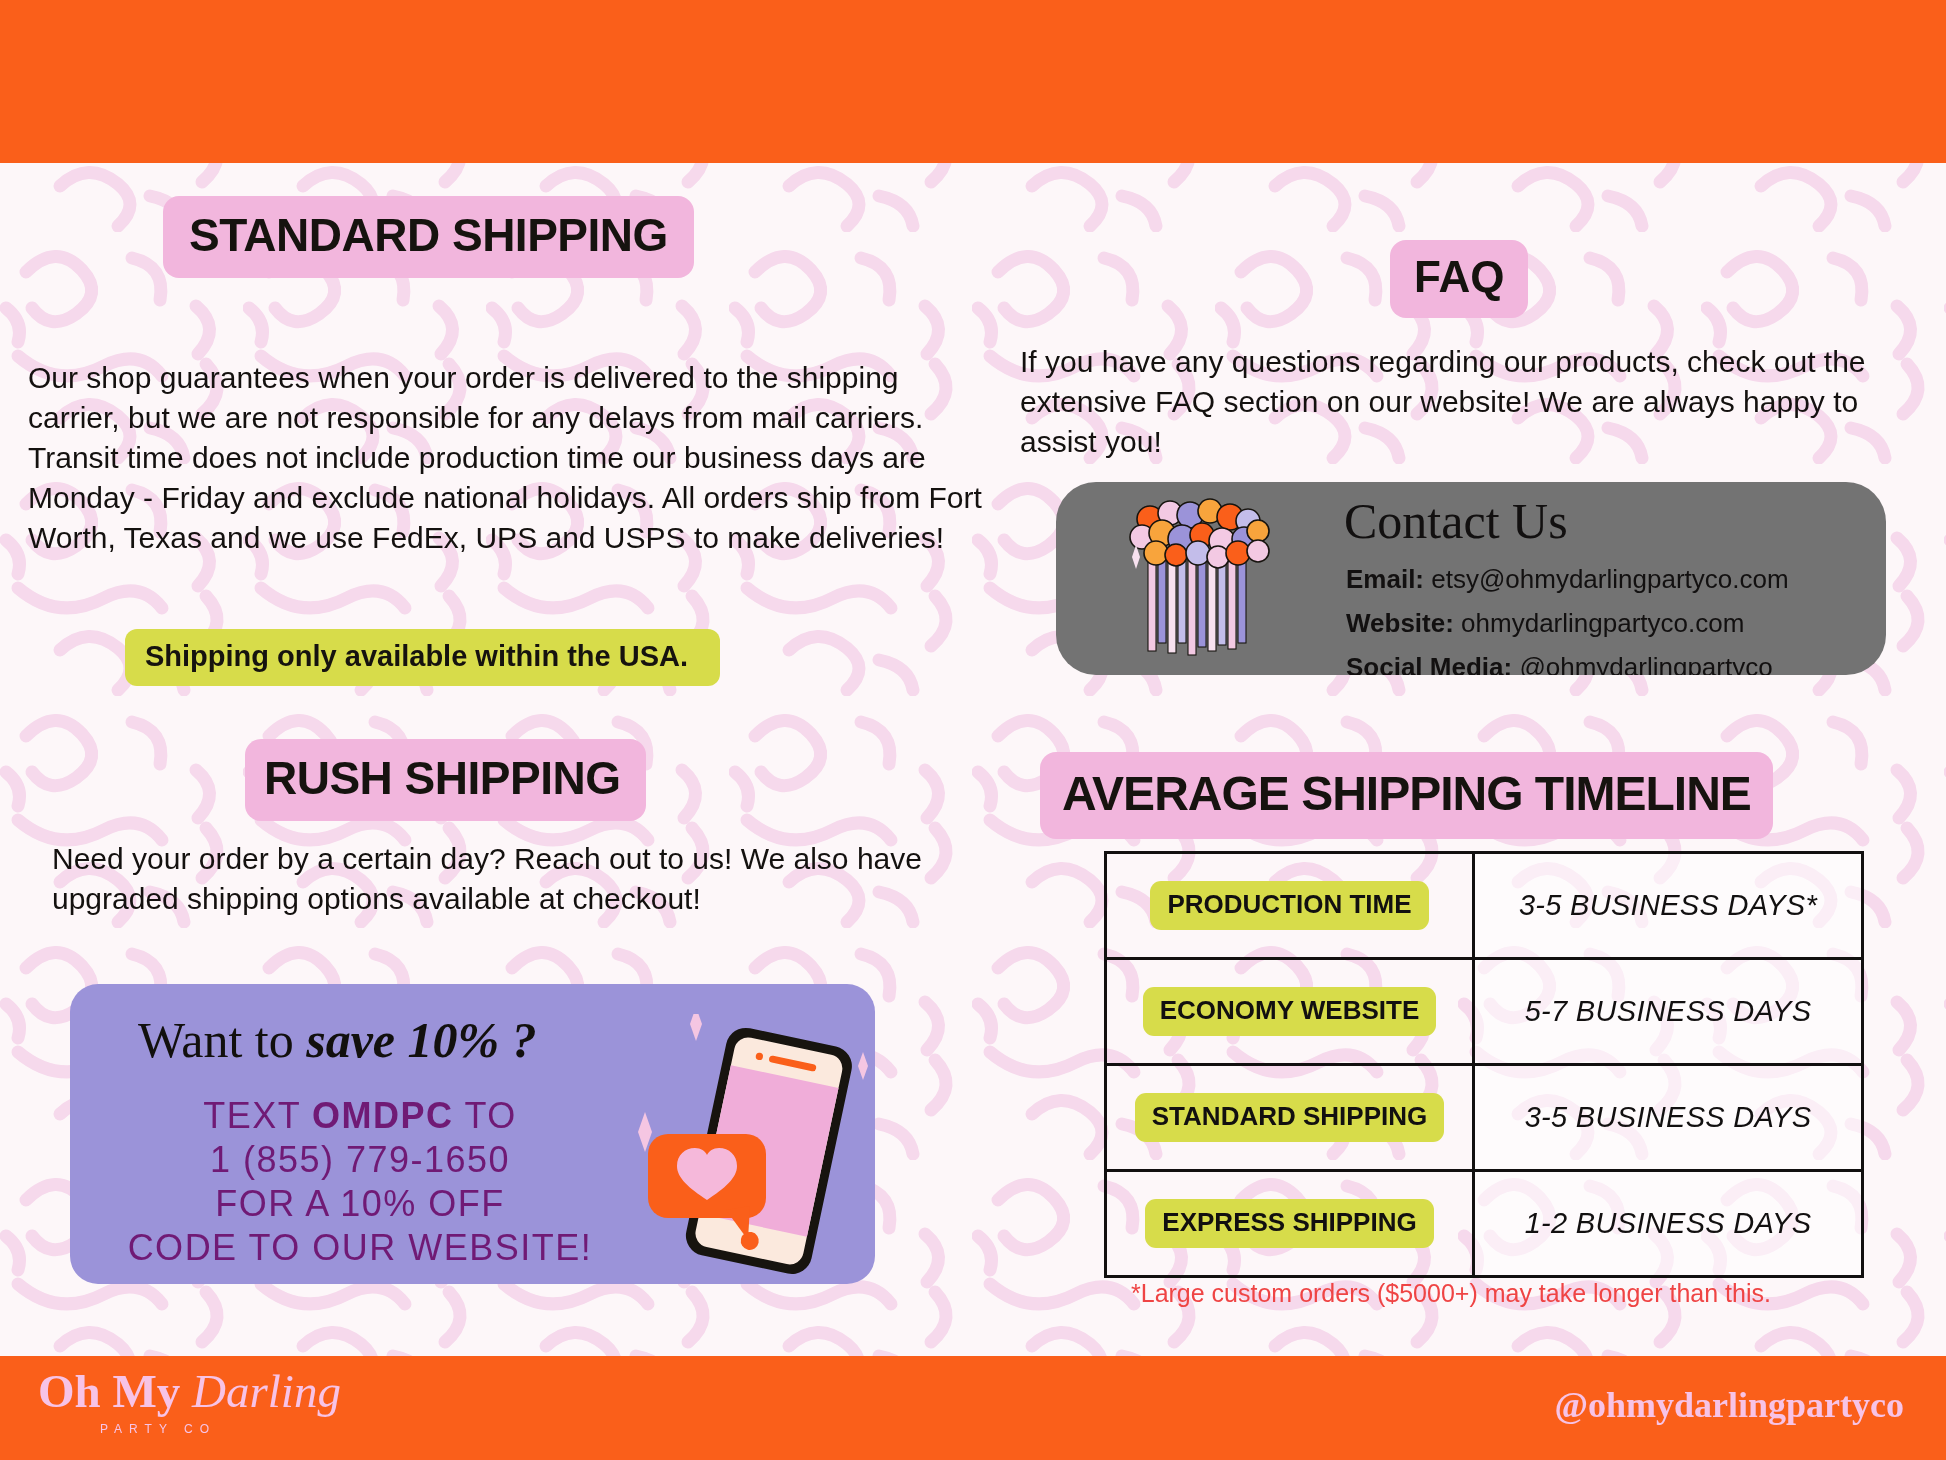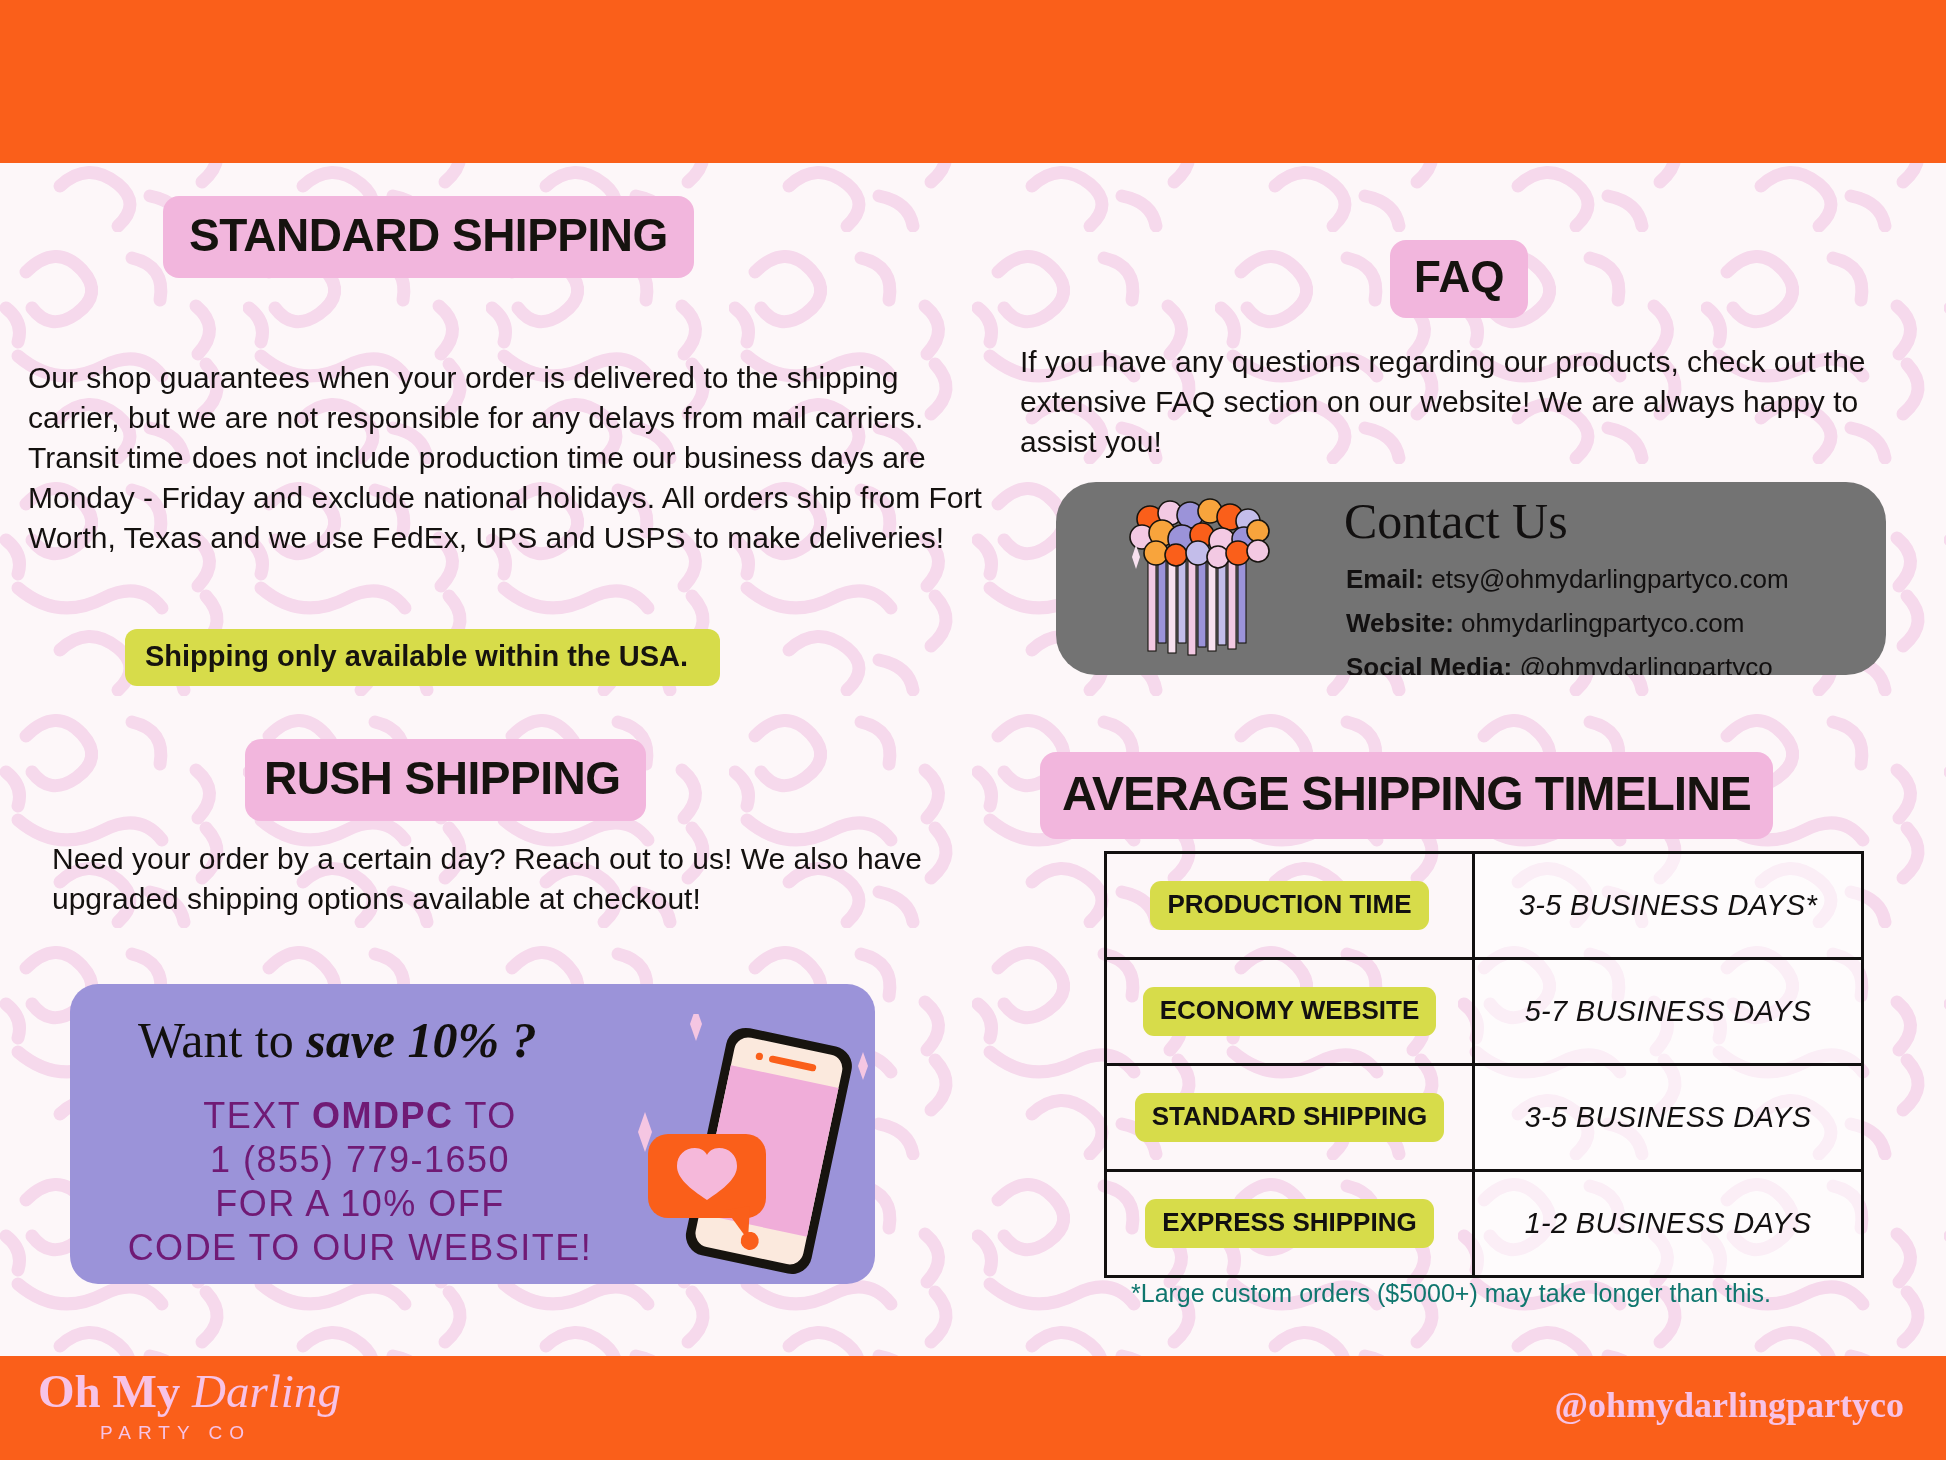--- a/index.html
+++ b/index.html
@@ -88,21 +88,21 @@
     font-weight: bold;
   }
   #footer-logo .logo-darling {
     font-style: italic;
     font-weight: normal;
   }
   #footer-logo .logo-sub {
     margin-top: 8px;
     margin-left: 62px;
     font-family: "Liberation Sans", sans-serif;
-    font-size: 19px;
+    font-size: 12px;
     letter-spacing: 7px;
   }
   #footer-handle {
     position: absolute;
     right: 42px;
     top: 1384px;
     z-index: 6;
     color: #f7c3e6;
     font-family: "Liberation Serif", serif;
     font-weight: bold;
@@ -264,21 +264,21 @@
     padding: 8px 17px 10px 17px;
     font-size: 26px;
     font-weight: bold;
     color: #121010;
     white-space: nowrap;
   }
 
   #table-note {
     left: 1131px; top: 1279px;
     font-size: 25px;
-    color: #0f766e;
+    color: #ef4444;
     white-space: nowrap;
   }
 </style>
 </head>
 <body>
 
 <div id="page">
 
   <svg id="bg-pattern" width="1946" height="1460" viewBox="0 0 1946 1460" aria-hidden="true">
     <defs>

